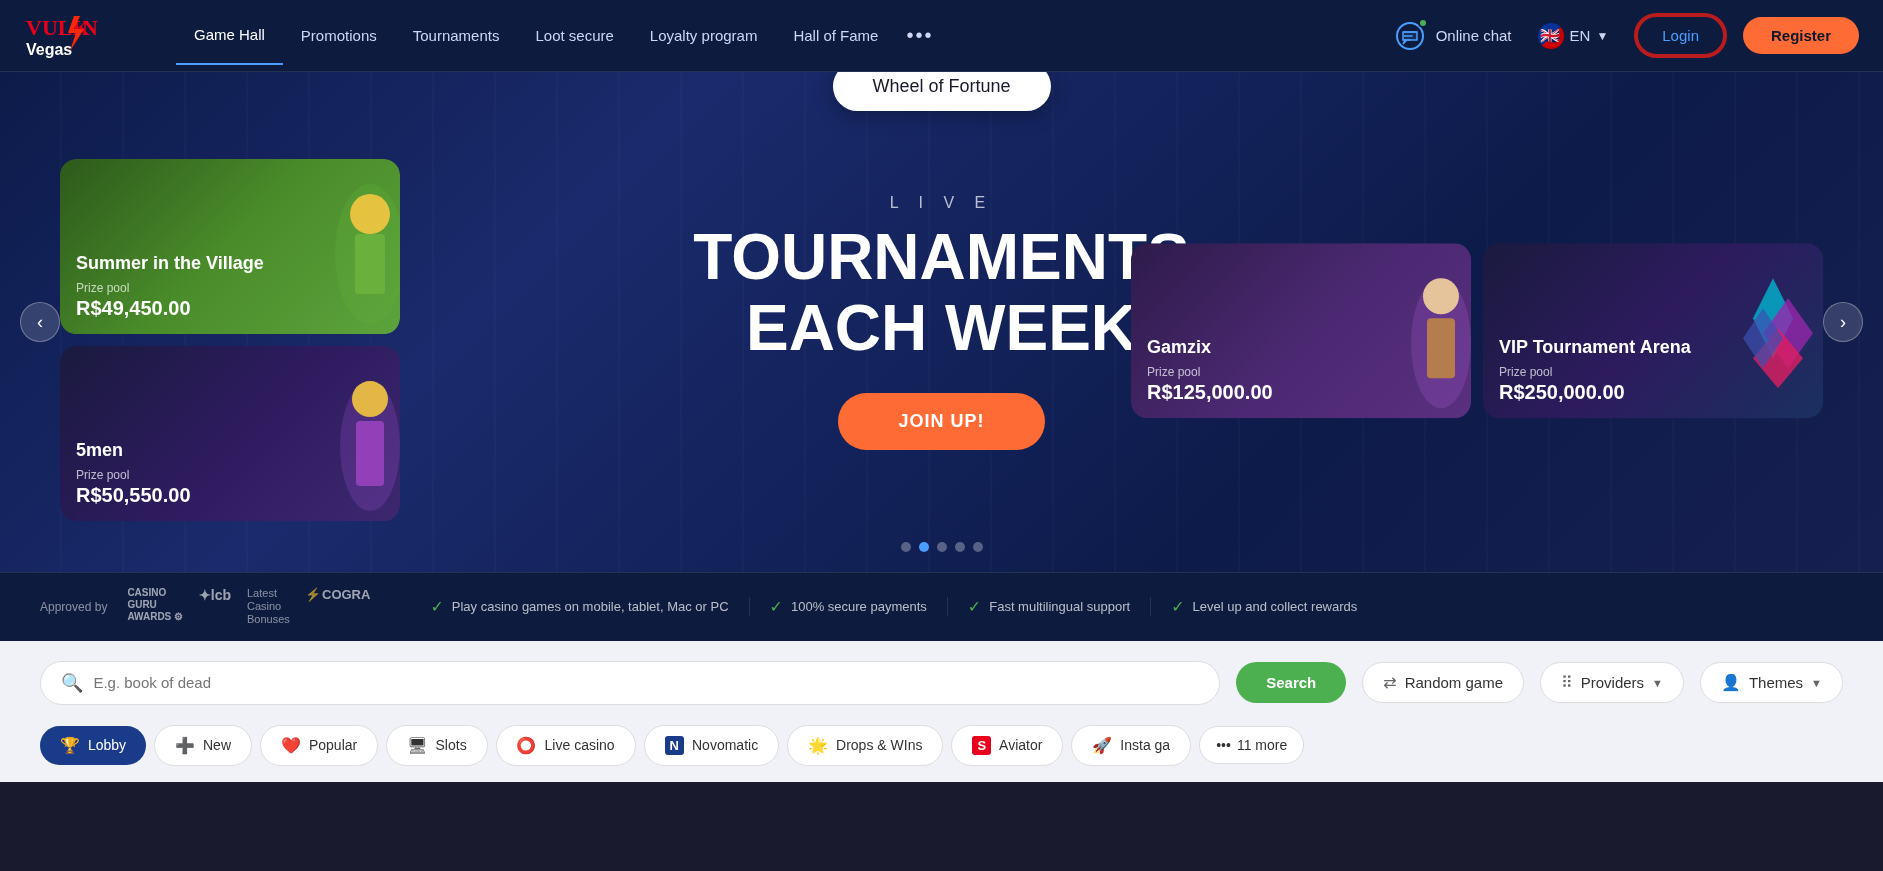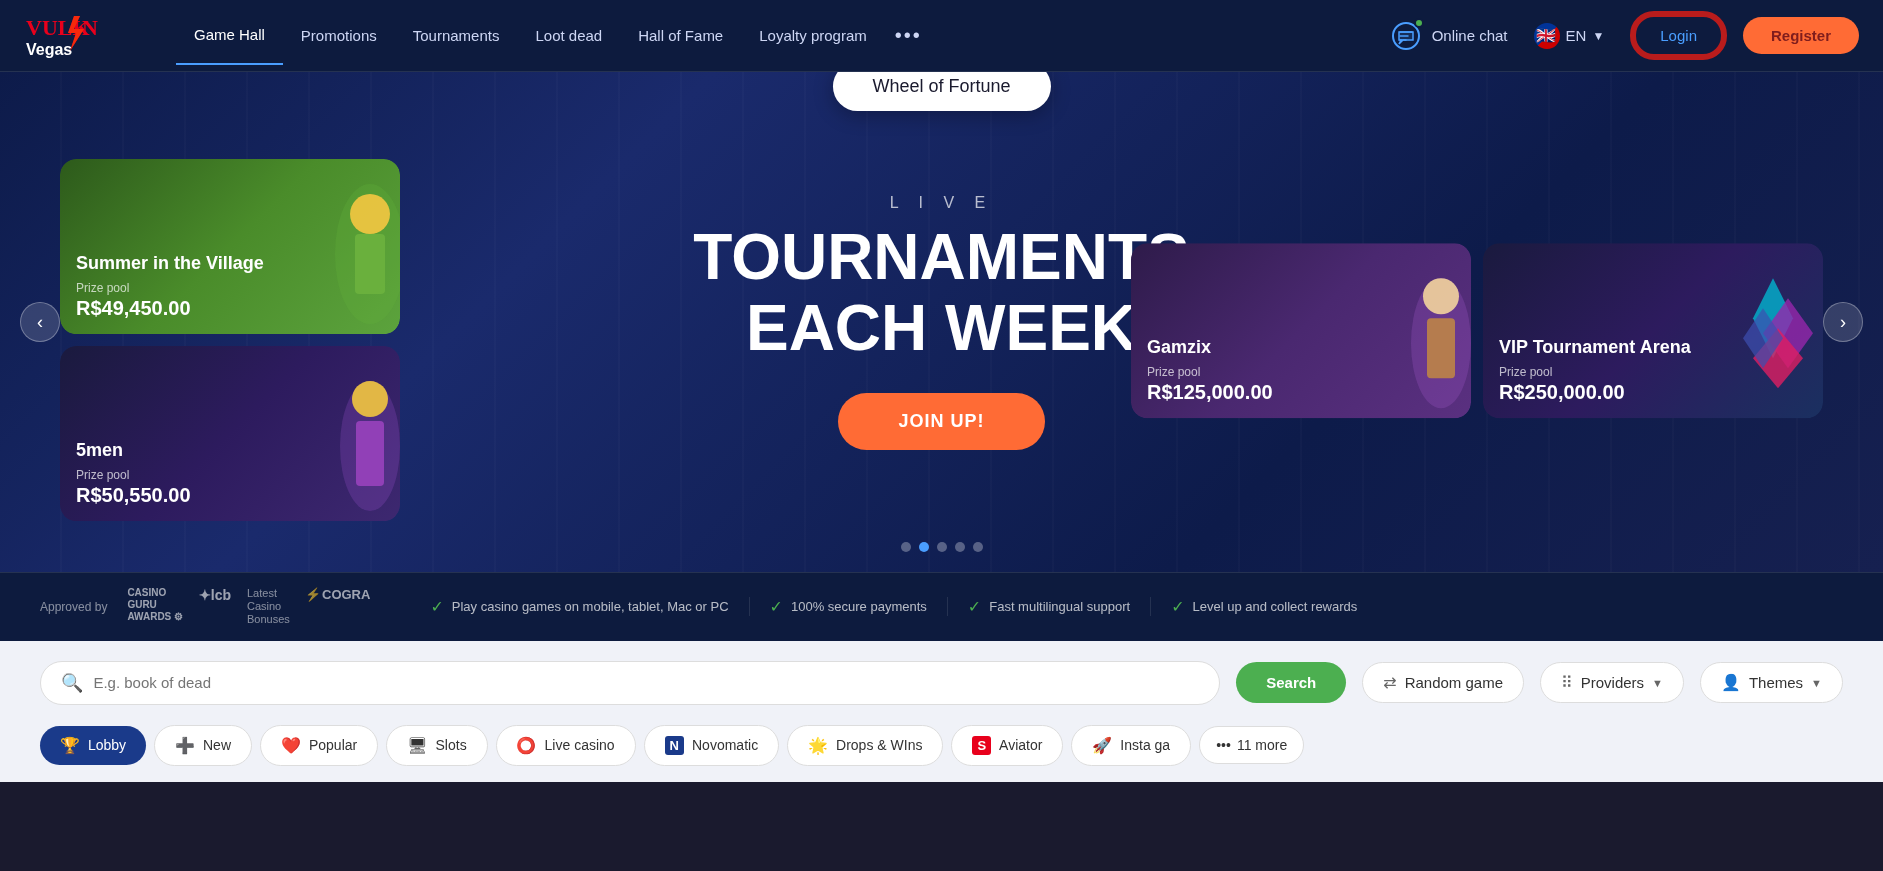--- a/index.html
+++ b/index.html
@@ -104,32 +104,32 @@
       border-radius: 50%;
       background: linear-gradient(135deg, #003399 0%, #003399 50%, #cc0000 50%);
       overflow: hidden;
       display: flex;
       align-items: center;
       justify-content: center;
       font-size: 16px;
     }
     .login-btn {
       background: transparent;
-      border: 6px solid #b91c1c;
+      border: 4px solid #b91c1c;
       color: #4a9eff;
       padding: 10px 24px;
       border-radius: 24px;
       font-size: 15px;
       cursor: pointer;
       font-weight: 500;
     }
     .register-btn {
       background: #ff6b35;
       border: none;
-      color: #7f1d1d;
+      color: #0f172a;
       padding: 10px 28px;
       border-radius: 24px;
       font-size: 15px;
       cursor: pointer;
       font-weight: 600;
     }
 
     
     .hero {
       background: linear-gradient(135deg, #0d1b4a 0%, #1a2a6c 30%, #0d1b4a 70%, #162050 100%);
@@ -454,23 +454,23 @@
 
       <polygon points="50,5 44,22 52,22 46,40 60,18 50,18 56,5" fill="#e8001c"></polygon>
       <polygon points="50,5 44,22 52,22 46,40 60,18 50,18 56,5" fill="#ff4500" opacity="0.6"></polygon>
     </svg>
   </div>
 
   <nav class="nav">
     <a class="nav-item active">Game Hall</a>
     <a class="nav-item">Promotions</a>
     <a class="nav-item">Tournaments</a>
-    <a class="nav-item">Loot dead</a>
+    <a class="nav-item">Loot secure</a>
+    <a class="nav-item">Loyalty program</a>
     <a class="nav-item">Hall of Fame</a>
-    <a class="nav-item">Loyalty program</a>
     <span class="nav-dots">•••</span>
   </nav>
 
   <div class="header-right">
     <div class="online-chat">
       <div class="chat-icon-wrap">
         <svg width="28" height="28" viewBox="0 0 28 28" fill="none">
           <circle cx="14" cy="14" r="13" stroke="#4a9eff" stroke-width="2" fill="none"></circle>
           <path d="M8 10h12M8 14h8M8 18h6" stroke="#4a9eff" stroke-width="1.5" stroke-linecap="round"></path>
           <path d="M7 22l2-4H7V10h14v8H11l-4 4z" fill="rgba(74,158,255,0.15)" stroke="#4a9eff" stroke-width="1.5"></path>

